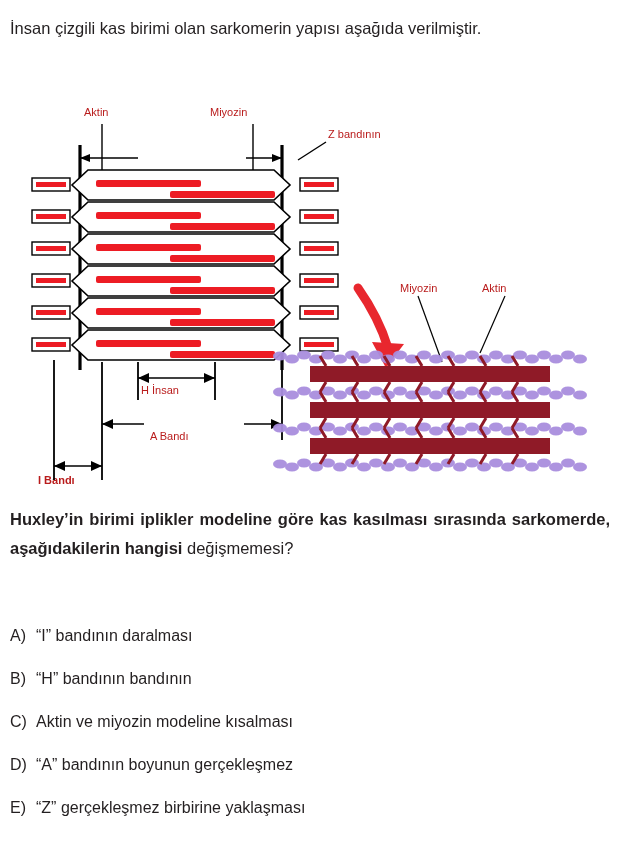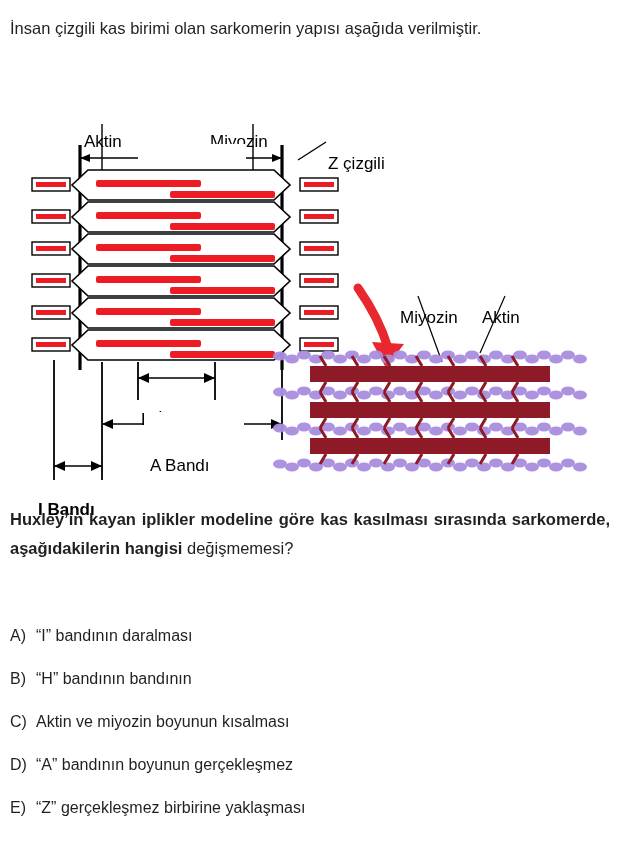--- a/index.html
+++ b/index.html
@@ -33,24 +33,23 @@
   
   .figure {
     position: absolute;
     left: 10px;
     top: 100px;
     width: 600px;
     height: 390px;
   }
   .lbl {
     position: absolute;
-    font-size: 17px;
-    color: #000000;
+    font-size: 11px;
+    color: #b91c1c;
     white-space: nowrap;
-    margin-top: 26px;
   }
   .svgwrap { position:absolute; left:0; top:0; }
   
   .question {
     position: absolute;
     left: 10px;
     top: 505px;
     width: 600px;
     font-size: 16.5px;
     line-height: 29px;
@@ -79,21 +78,21 @@
 <body>
 
 <div class="page">
 
   <div class="intro">İnsan çizgili kas birimi olan sarkomerin yapısı aşağıda verilmiştir.</div>
 
   <div class="figure">
 
     <div class="lbl" style="left:74px; top:6px;">Aktin</div>
     <div class="lbl" style="left:200px; top:6px;">Miyozin</div>
-    <div class="lbl" style="left:318px; top:28px;">Z çizgili</div>
+    <div class="lbl" style="left:318px; top:28px;">Z bandının</div>
     <div class="lbl" style="left:133px; top:43px;">Sarkomer</div>
     <div class="lbl" style="left:131px; top:284px;">H İnsan</div>
     <div class="lbl" style="left:140px; top:330px;">A Bandı</div>
     <div class="lbl" style="left:28px; top:374px;font-weight:bold;">I Bandı</div>
     <div class="lbl" style="left:390px; top:182px;">Miyozin</div>
     <div class="lbl" style="left:472px; top:182px;">Aktin</div>
 
     <svg class="svgwrap" width="600" height="390" viewBox="0 0 600 390">
 
       <line x1="92" y1="24" x2="92" y2="70" stroke="#000" stroke-width="1.4"></line>
@@ -365,35 +364,35 @@
             <line x1="444" y1="354" x2="438" y2="364"></line>
               <line x1="476" y1="354" x2="470" y2="364"></line>
             <line x1="508" y1="354" x2="502" y2="364"></line>
           </g>
         </g>
       </g>
     </svg>
   </div>
 
   <div class="question">
-    <b>Huxley’in kayan iplikler modeline göre kas kasılması sırasında sarkomerde, aşağıdakilerin hangisi </b><span>değişmemesi?</span>
+    <b>Huxley’in birimi iplikler modeline göre kas kasılması sırasında sarkomerde, aşağıdakilerin hangisi </b><span>değişmemesi?</span>
   </div>
 
   <div class="opts">
     <div class="opt">
       <span class="key">A)</span>
       <span class="txt">“I” bandının daralması</span>
     </div>
     <div class="opt">
       <span class="key">B)</span>
       <span class="txt">“H” bandının bandının</span>
     </div>
     <div class="opt">
       <span class="key">C)</span>
-      <span class="txt">Aktin ve miyozin boyunun kısalması</span>
+      <span class="txt">Aktin ve miyozin modeline kısalması</span>
     </div>
     <div class="opt">
       <span class="key">D)</span>
       <span class="txt">“A” bandının boyunun gerçekleşmez</span>
     </div>
     <div class="opt">
       <span class="key">E)</span>
       <span class="txt">“Z” gerçekleşmez birbirine yaklaşması</span>
     </div>
   </div>

